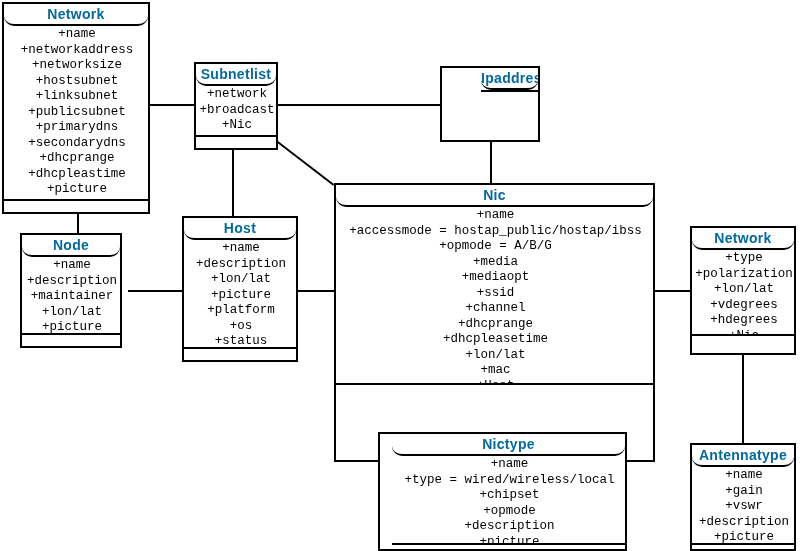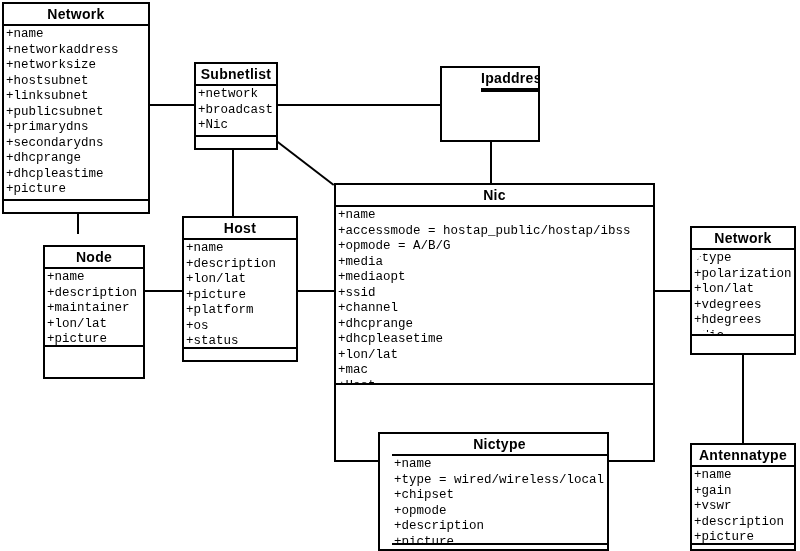--- a/index.html
+++ b/index.html
@@ -37,38 +37,40 @@
     overflow: hidden;
   }
   .uml .title {
     box-sizing: border-box;
     height: 22px;
     line-height: 20px;
     text-align: center;
     font-weight: bold;
     font-size: 14px;
     font-family: "Liberation Sans", sans-serif;
-    color: #000000;
+    color: #0369a1;
     border-bottom: 2px solid #000000;
     background: #ffffff;
     white-space: nowrap;
     letter-spacing: 0.3px;
+    border-radius: 10px;
   }
   .uml .attrs {
     box-sizing: border-box;
     padding: 1px 0 0 2px;
     background: #ffffff;
     overflow: hidden;
   }
   .uml .attrs .attr {
     font-family: "Liberation Mono", monospace;
     font-size: 12.5px;
     line-height: 15.5px;
     color: #000000;
     white-space: nowrap;
+    text-align: center;
   }
   .uml .ops {
     box-sizing: border-box;
     border-top: 2px solid #000000;
     background: #ffffff;
     height: 9px;
   }
 </style>
 </head>
 <body>
@@ -126,21 +128,21 @@
       <div class="attr">+Host</div>
     </div>
     <div class="ops"></div>
   </div>
 
   <div class="uml" style="left:440px; top:66px; width:100px; height:76px;padding-left:39px;">
     <div class="title">Ipaddress</div>
     <div class="ops"></div>
   </div>
 
-  <div class="uml" style="left:43px; top:233px; width:102px; height:134px;margin-top:12px;">
+  <div class="uml" style="left:20px; top:233px; width:102px; height:115px;">
     <div class="title">Node</div>
     <div class="attrs" style="height:76px;">
       <div class="attr">+name</div>
       <div class="attr">+description</div>
       <div class="attr">+maintainer</div>
       <div class="attr">+lon/lat</div>
       <div class="attr">+picture</div>
 
     </div>
     <div class="ops"></div>
@@ -188,21 +190,21 @@
       <div class="attr">+polarization</div>
       <div class="attr">+lon/lat</div>
       <div class="attr">+vdegrees</div>
       <div class="attr">+hdegrees</div>
       <div class="attr">+Nic</div>
 
     </div>
     <div class="ops"></div>
   </div>
 
-  <div class="uml" style="left:378px; top:432px; width:231px; height:119px;padding-left:12px;">
+  <div class="uml" style="left:378px; top:432px; width:249px; height:119px;padding-left:12px;">
     <div class="title">Nictype</div>
     <div class="attrs" style="height:87px;">
       <div class="attr">+name</div>
       <div class="attr">+type = wired/wireless/local</div>
       <div class="attr">+chipset</div>
       <div class="attr">+opmode</div>
       <div class="attr">+description</div>
       <div class="attr">+picture</div>
     </div>
     <div class="ops"></div>

